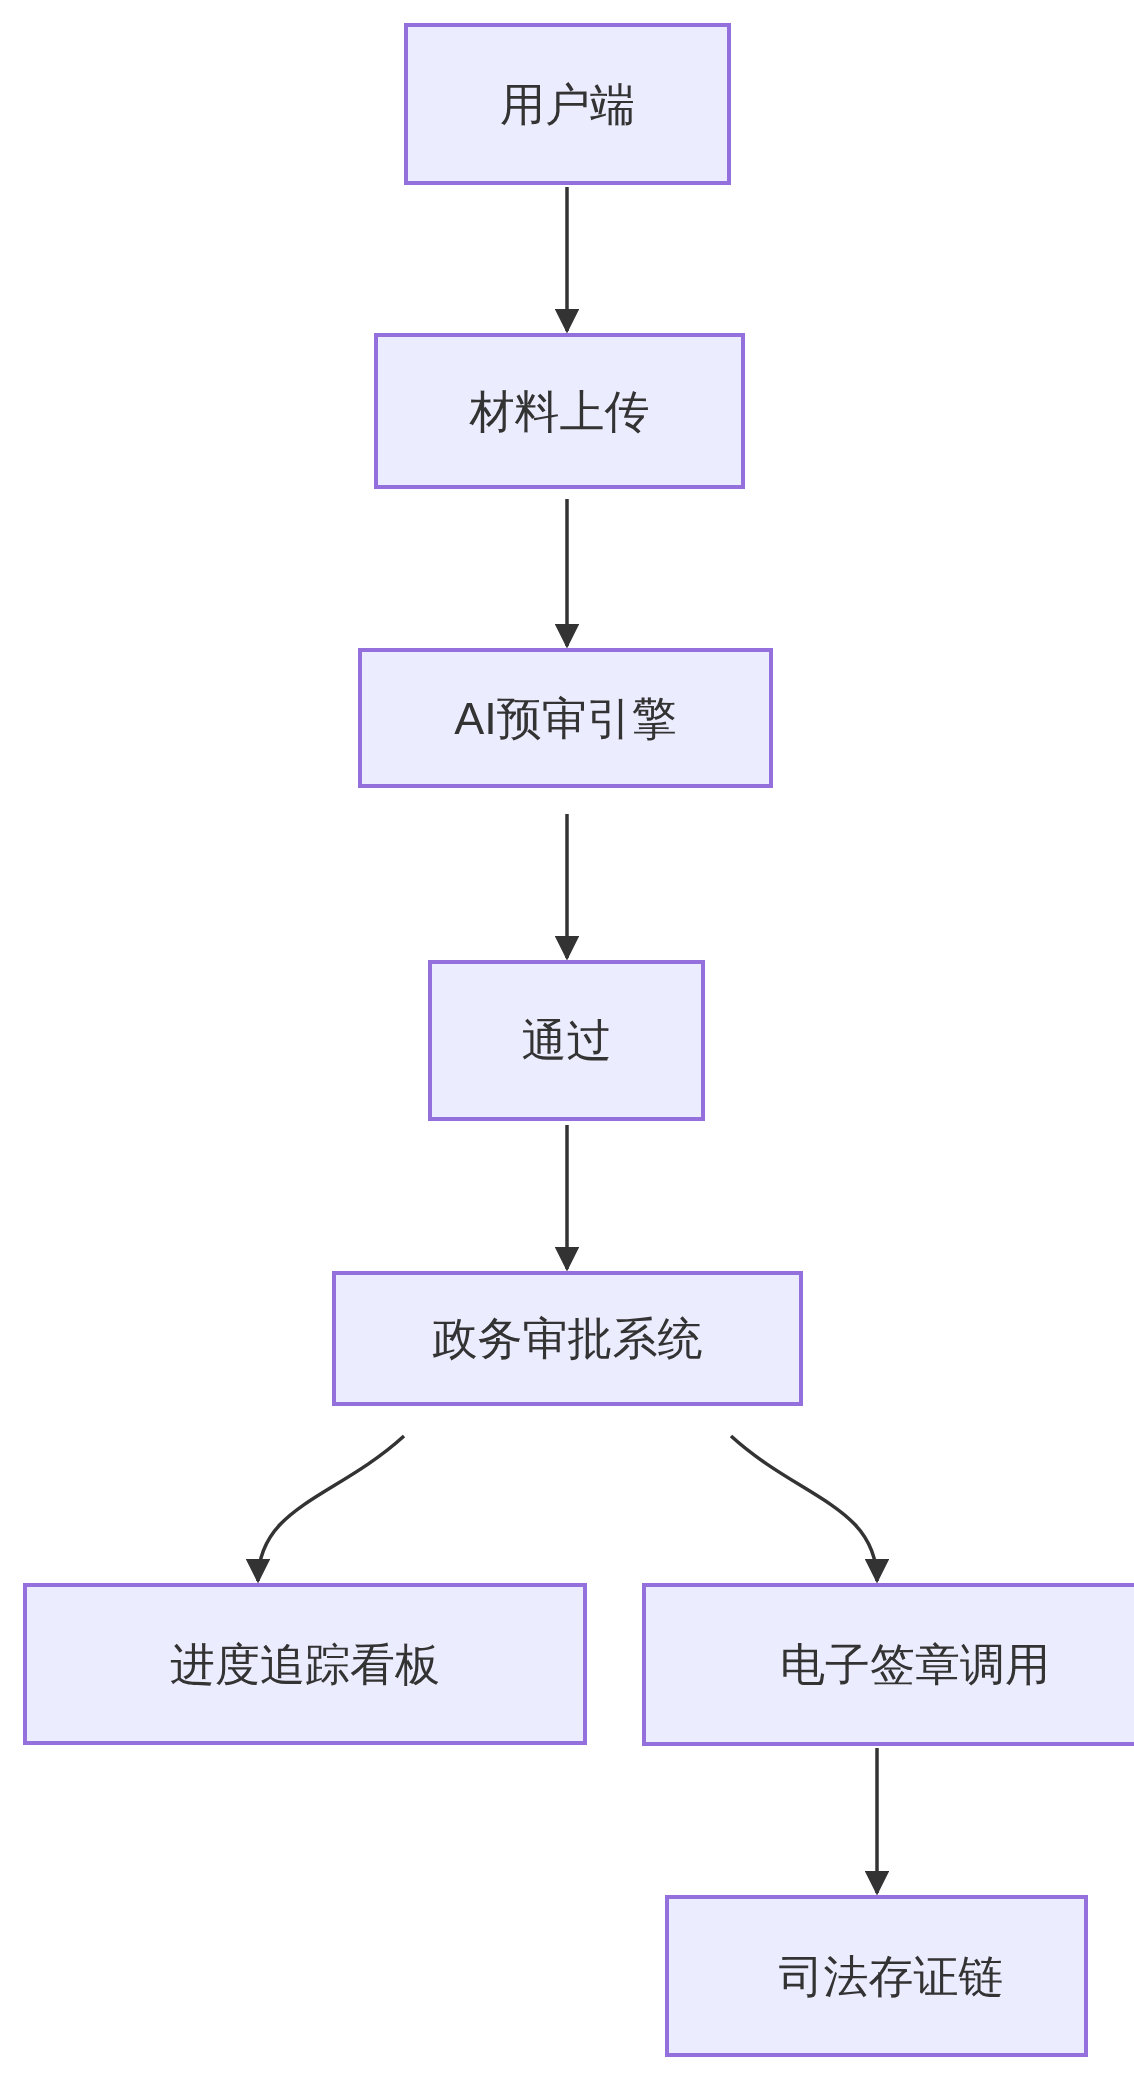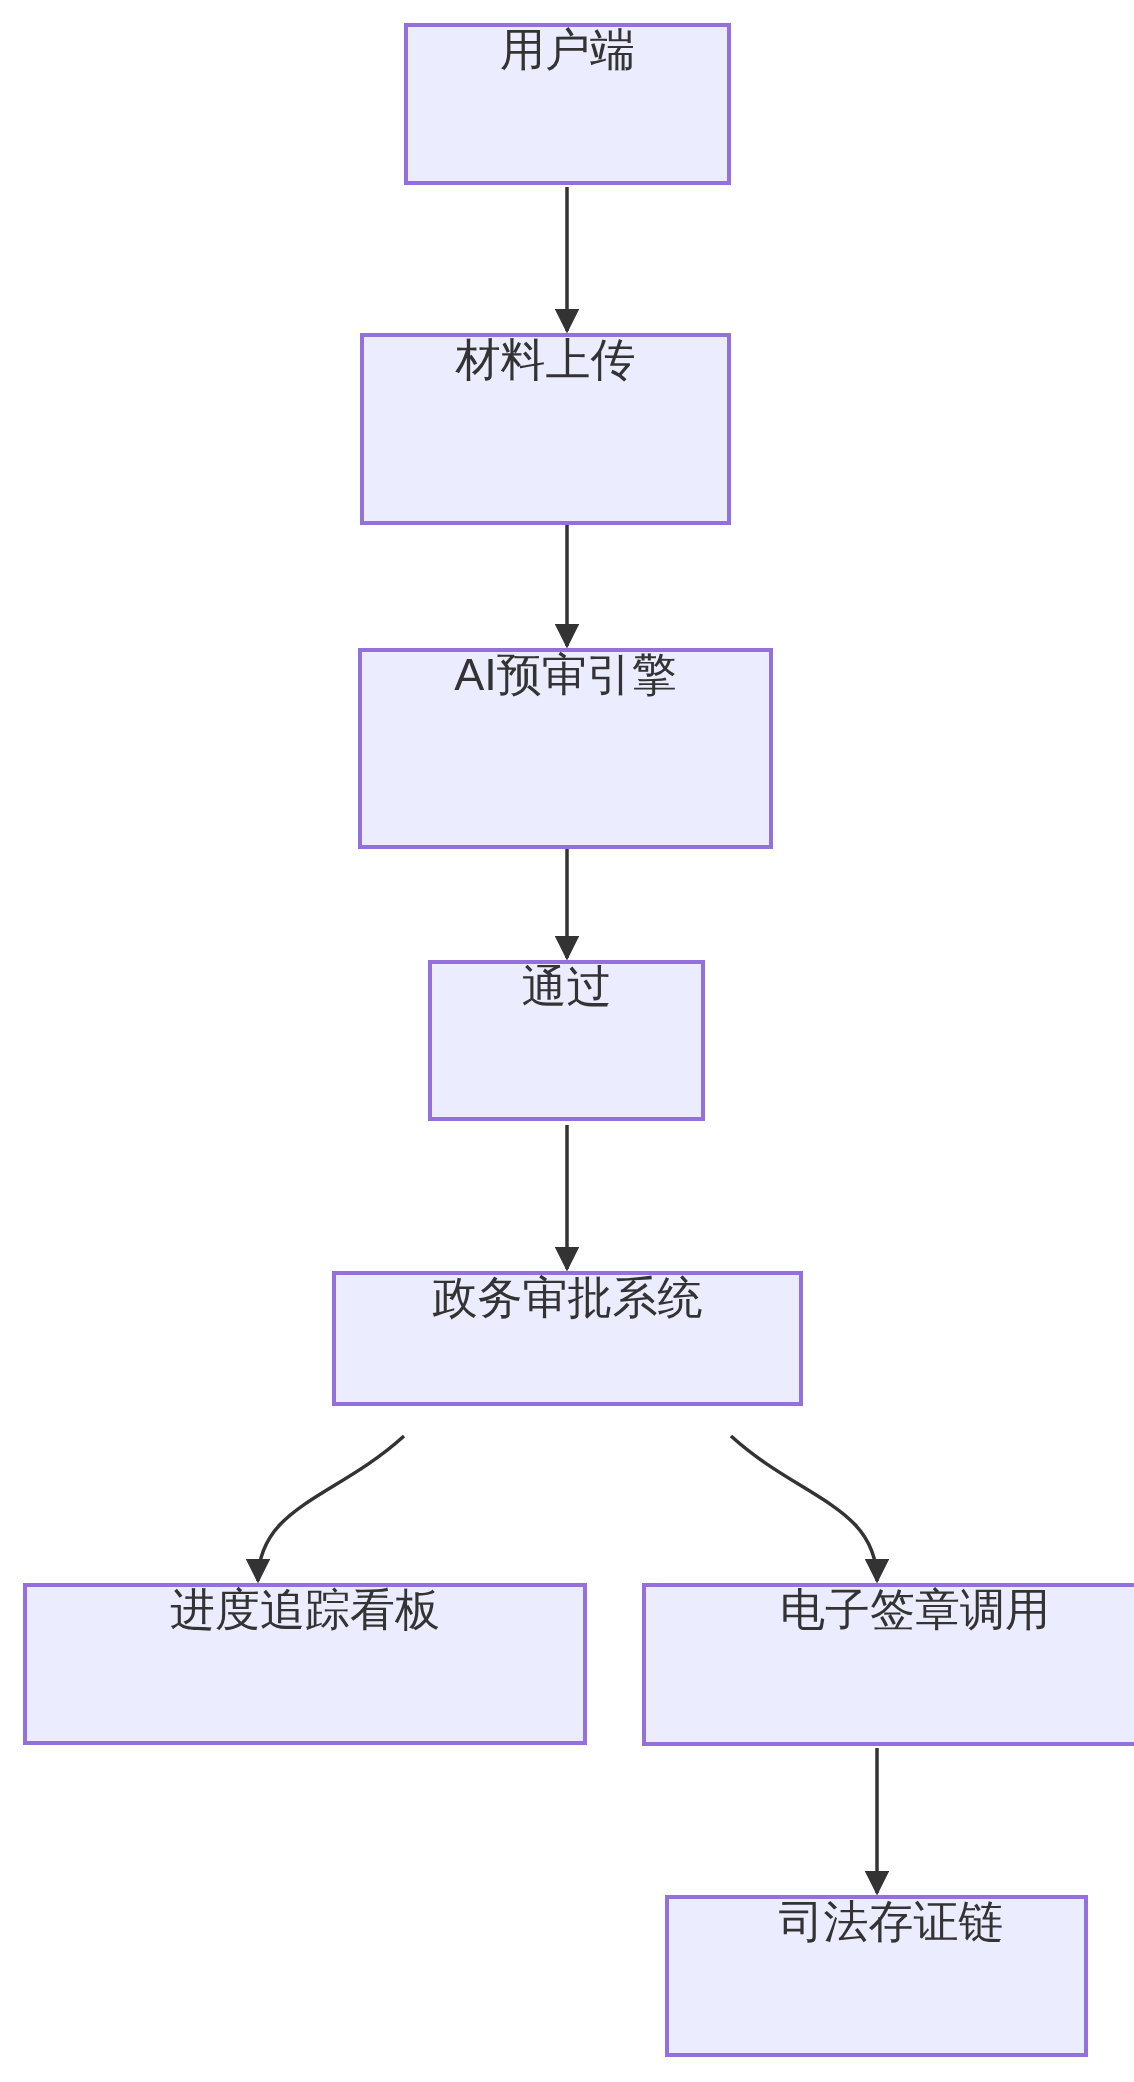--- a/index.html
+++ b/index.html
@@ -30,33 +30,34 @@
   }
   .edge {
     stroke: var(--edge);
     stroke-width: 3.5;
     fill: none;
   }
   .arrowhead-shape { fill: var(--edge); }
   .node {
     position: absolute;
     display: flex;
+    align-items: center;
     justify-content: center;
     background: var(--node-fill);
     border: 4px solid var(--node-border);
     color: var(--text);
     font-size: 45px;
     line-height: 1;
     white-space: nowrap;
     text-align: center;
   }
   
   .n0 { left: 404px; top:   23px; width: 327px; height: 162px; }
-  .n1 { left: 360px; top:  333px; width: 371px; height: 192px; }
-  .n2 { left: 358px; top:  648px; width: 415px; height: 201px; }
+  .n1 { left: 374px; top:  333px; width: 371px; height: 156px; }
+  .n2 { left: 358px; top:  648px; width: 415px; height: 140px; }
   .n3 { left: 428px; top:  960px; width: 277px; height: 161px; }
   .n4 { left: 332px; top: 1271px; width: 471px; height: 135px; }
   .n5 { left:  23px; top: 1583px; width: 564px; height: 162px; }
   .n6 { left: 642px; top: 1583px; width: 546px; height: 163px; }
   .n7 { left: 665px; top: 1895px; width: 423px; height: 162px; padding-left: 29px; }
 </style>
 </head>
 <body>
 
 <div class="canvas">

